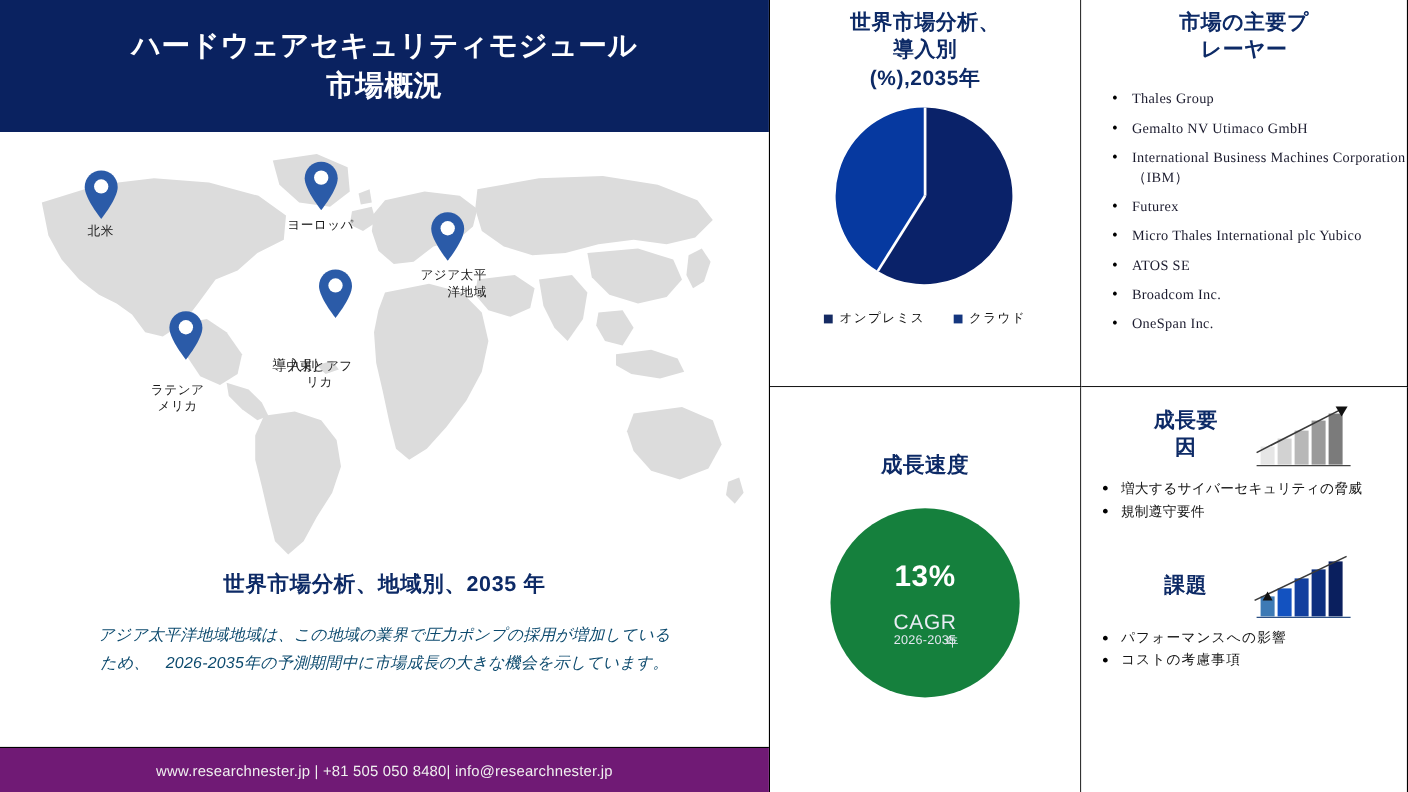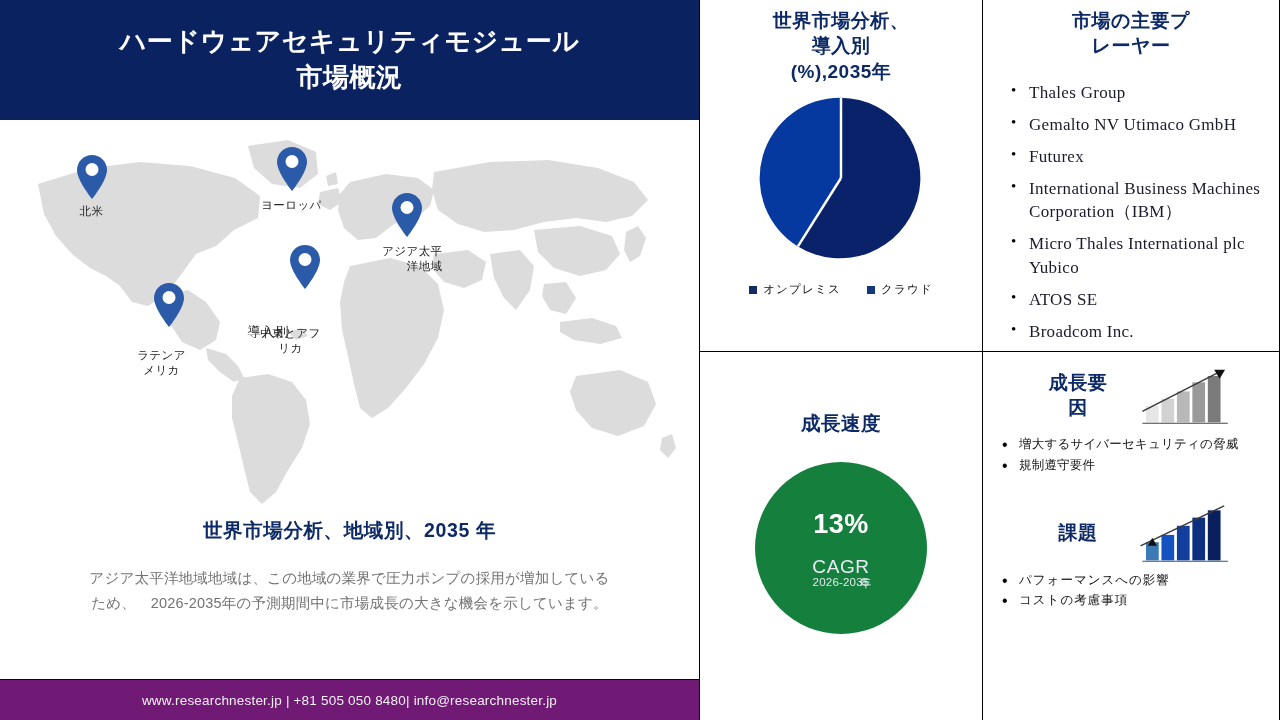--- a/index.html
+++ b/index.html
@@ -43,22 +43,22 @@
   .ghost-label {
     position:absolute; font-size:13px; color:#222; text-align:center;
     line-height:1.2; letter-spacing:1px;
   }
 
   .left-heading {
     font-size:19.5px; font-weight:700; color:#0d2a66; text-align:center;
     margin-top:6px; letter-spacing:0.6px;
   }
   .left-para {
-    font-size:14.5px; color:#737373; text-align:center; line-height:1.72;
-    width:530px; margin-top:22px; letter-spacing:0.2px;
+    font-size:14.5px; color:#0c4a6e; text-align:center; line-height:1.72;
+    width:530px; margin-top:22px; letter-spacing:0.2px;font-style:italic;
   }
   .footer-band {
     height:40px; background:#701a75;
     display:flex; align-items:center; justify-content:center;
   }
   .footer-text { color:#f0f0f0; font-size:13.5px; letter-spacing:0.2px; }
 
   
   .right-grid {
     position:absolute; left:700px; top:0; width:580px; height:720px;
@@ -83,21 +83,21 @@
     font-size:11.5px; color:#111; letter-spacing:1.2px;
   }
   .legend-item { display:flex; align-items:center; gap:6px; }
   .legend-swatch { width:8px; height:8px; display:inline-block; }
 
   
   .players-title { font-size:19px; padding:8px 44px 0; }
   .players-list { list-style:none; margin:22px 0 0 26px; padding:0; }
   .players-list li {
     position:relative; font-family:"Liberation Serif","DejaVu Serif",serif;
-    font-size:17px; color:#1b1b2e; line-height:1.36;
+    font-size:13px; color:#1b1b2e; line-height:1.36;
     margin-bottom:9px; padding-left:20px; letter-spacing:0.3px;
   }
   .players-list li::before {
     content:"\2022"; position:absolute; left:2px; top:-1px; font-size:15px; color:#000;
   }
 
   
   .cagr-title { font-size:19.5px; margin-top:58px; }
   .donut-wrap { display:flex; justify-content:center; margin-top:26px; }
   .donut {
@@ -274,22 +274,22 @@
     </div>
 
     <div class="cell tr">
       <div class="panel-title players-title">
         <div>市場の主要プ</div>
         <div>レーヤー</div>
       </div>
       <ul class="players-list">
         <li>Thales Group</li>
         <li>Gemalto NV Utimaco GmbH</li>
+        <li>International Business Machines Corporation（IBM）</li>
         <li>Futurex</li>
-        <li>International Business Machines Corporation（IBM）</li>
         <li>Micro Thales International plc Yubico</li>
         <li>ATOS SE</li>
         <li>Broadcom Inc.</li>
         <li>OneSpan Inc.</li>
       </ul>
     </div>
 
     <div class="cell bl">
       <div class="panel-title cagr-title">成長速度</div>
       <div class="donut-wrap">

